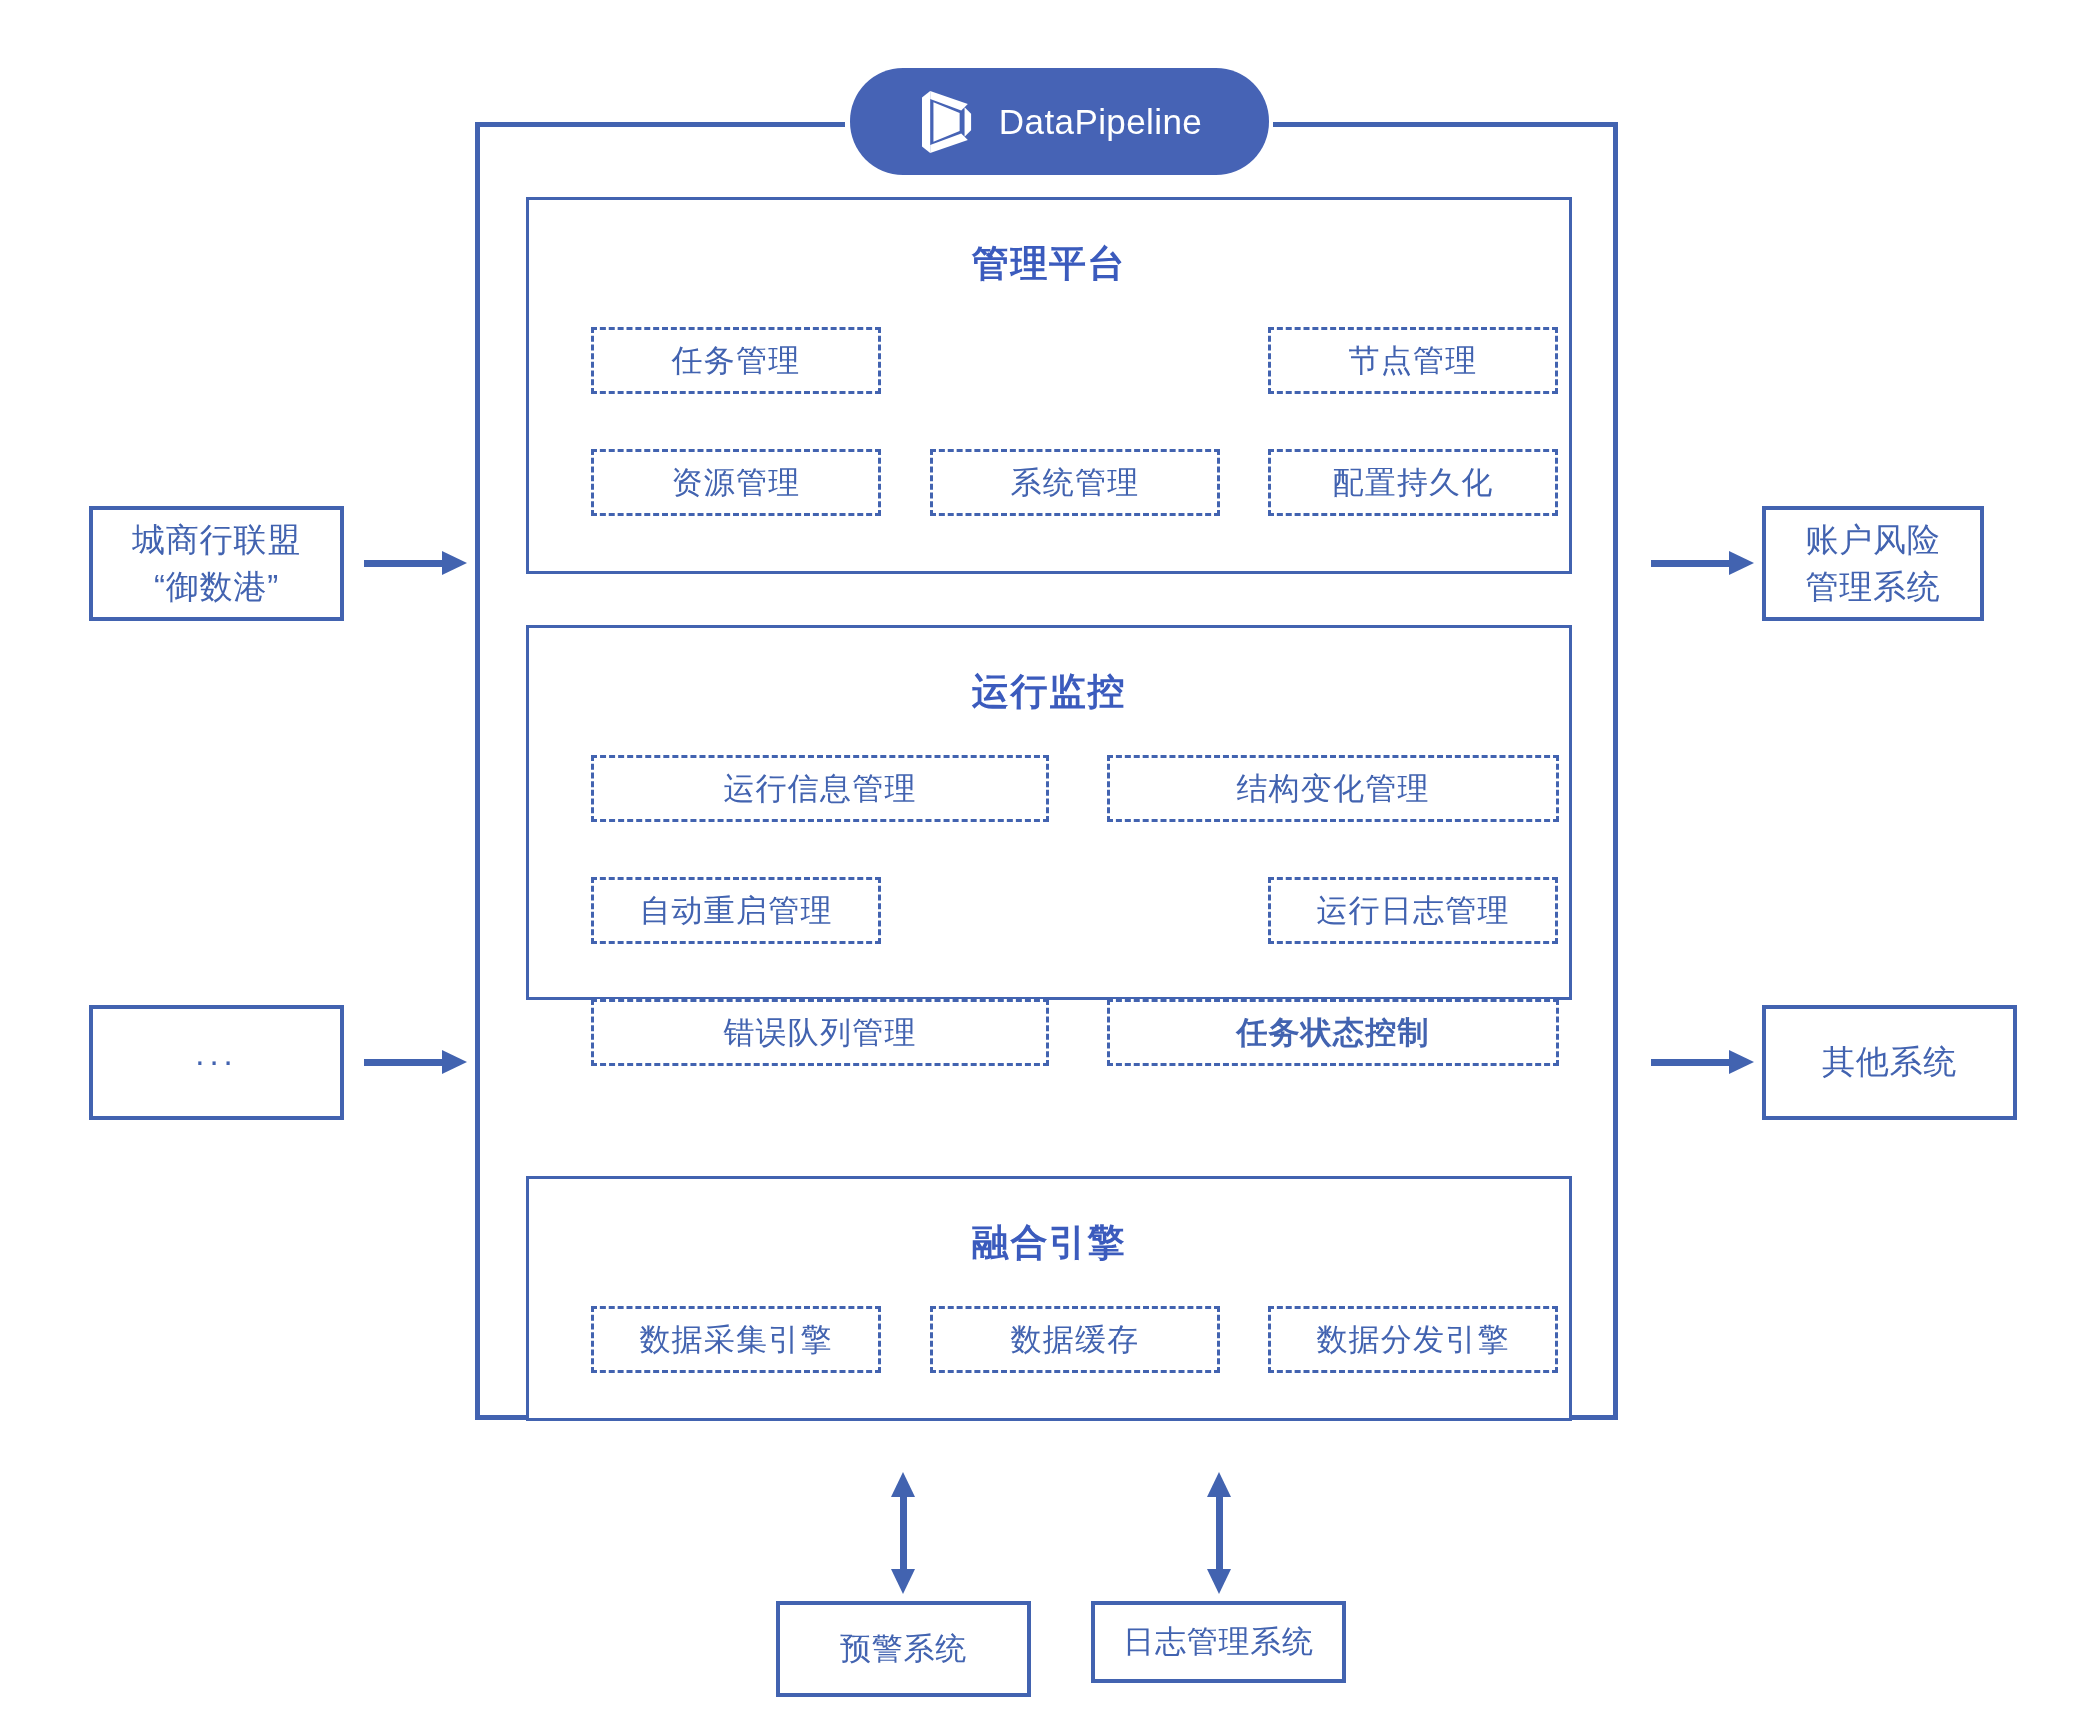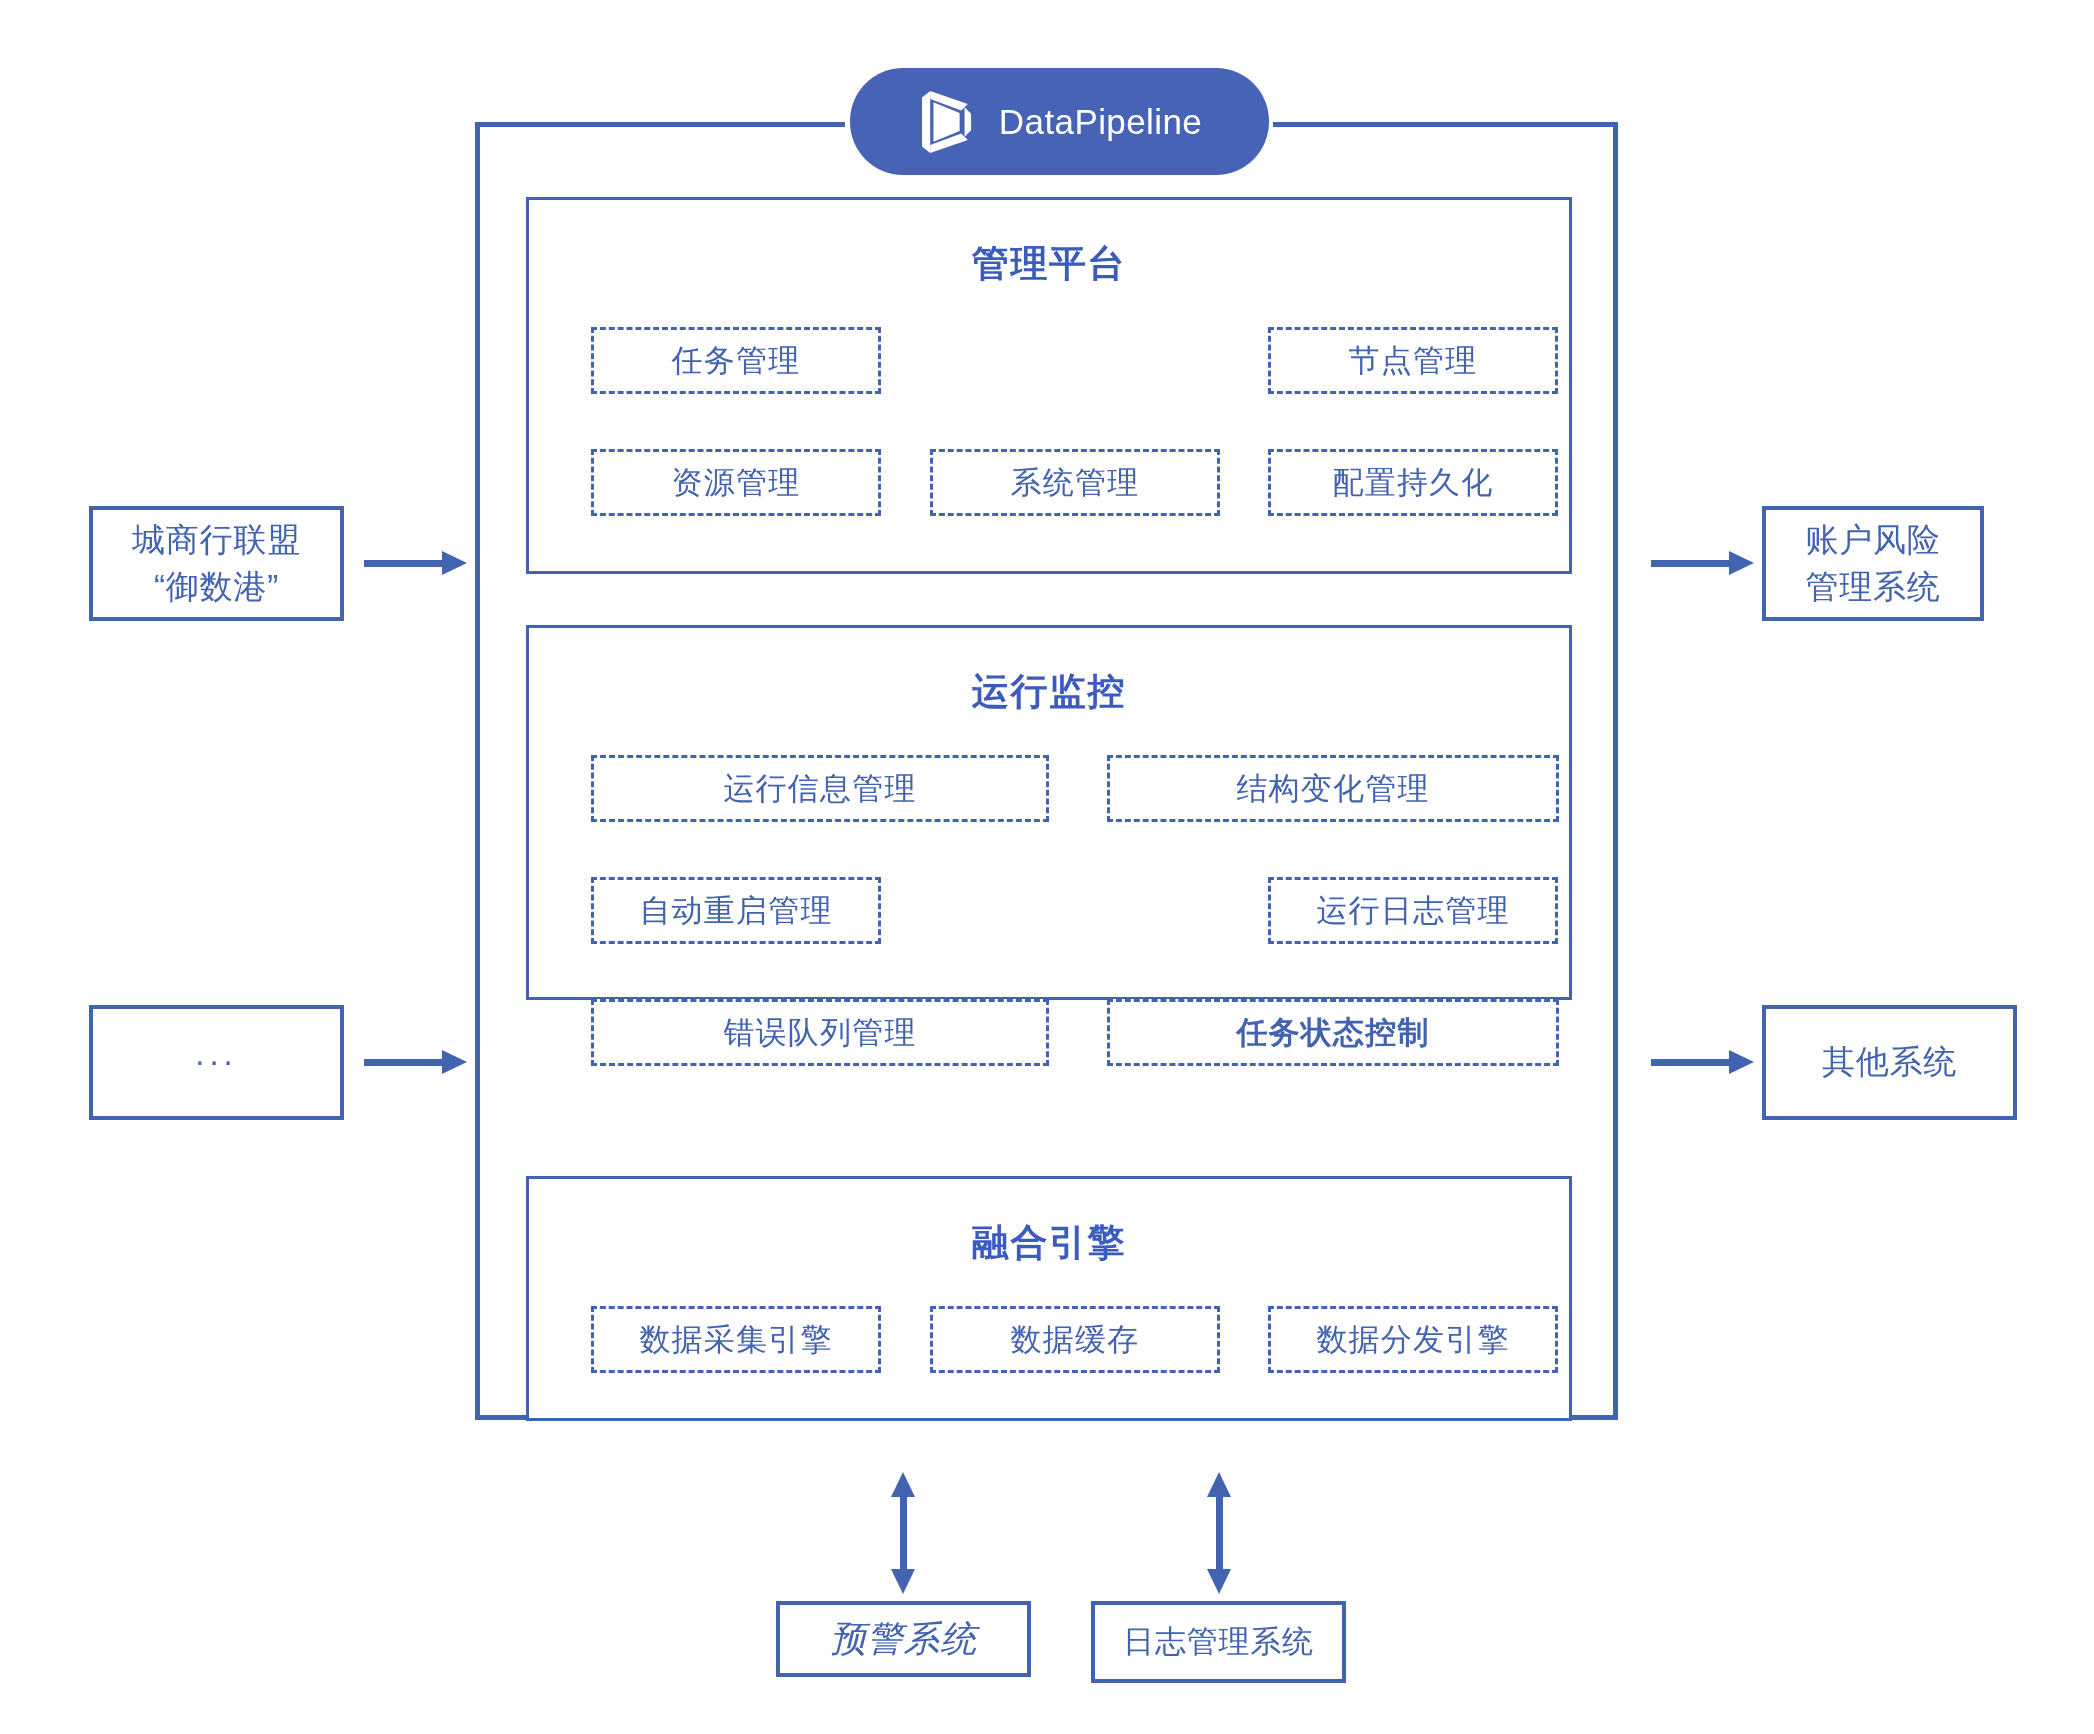--- a/index.html
+++ b/index.html
@@ -213,21 +213,21 @@
     <div>
       <span class="two-line">账户风险</span>
       <span class="two-line">管理系统</span>
     </div>
   </div>
 
   <div class="ext-box" style="left:1762px;top:1005px;width:255px;height:115px;justify-content:center;">
     <span>其他系统</span>
   </div>
 
-  <div class="ext-box" style="left:776px;top:1601px;width:255px;height:76px;font-size:36px;font-style:italic;">
+  <div class="ext-box" style="left:776px;top:1601px;width:255px;height:96px;font-size:31px;">
     <span>预警系统</span>
   </div>
 
   <div class="ext-box" style="left:1091px;top:1601px;width:255px;height:82px;font-size:31px;">
     <span>日志管理系统</span>
   </div>
 
   <div class="arrow-h" style="left:364px;top:551px;width:103px;">
     <div class="shaft" style="width:78px;"></div>
       <div class="head" style="left:78px;"></div>

